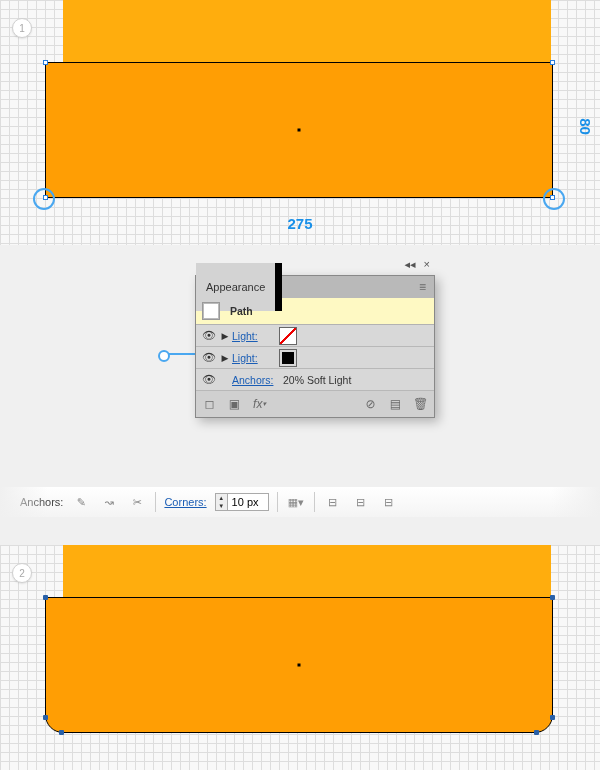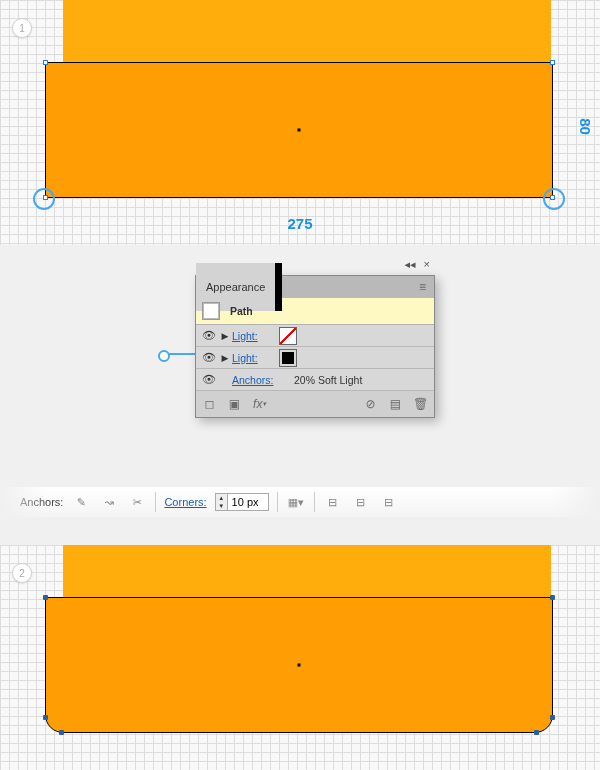--- a/index.html
+++ b/index.html
@@ -164,21 +164,21 @@
     <div class="row">
       <div class="eye">👁</div>
       <div class="arrow-cell">▶</div>
       <div class="prop-label">Light:</div>
       <div class="swatch black"></div>
     </div>
     <div class="op-row">
       <div class="eye">👁</div>
       <div class="arrow-cell"></div>
       <span class="prop-label" style="width:47px">Anchors:</span>
-      <span style="margin-left:15px">20% Soft Light</span>
+      <span style="margin-left:4px">20% Soft Light</span>
     </div>
     <div class="panel-foot">
       <div class="foot-ico">◻</div>
       <div class="foot-ico">▣</div>
       <div class="foot-ico" style="font-style:italic;font-family:Liberation Sans, sans-serif">fx<span style="font-size:7px">▾</span></div>
       <div class="foot-spacer"></div>
       <div class="foot-ico">⊘</div>
       <div class="foot-ico">▤</div>
       <div class="foot-ico">🗑</div>
     </div>

